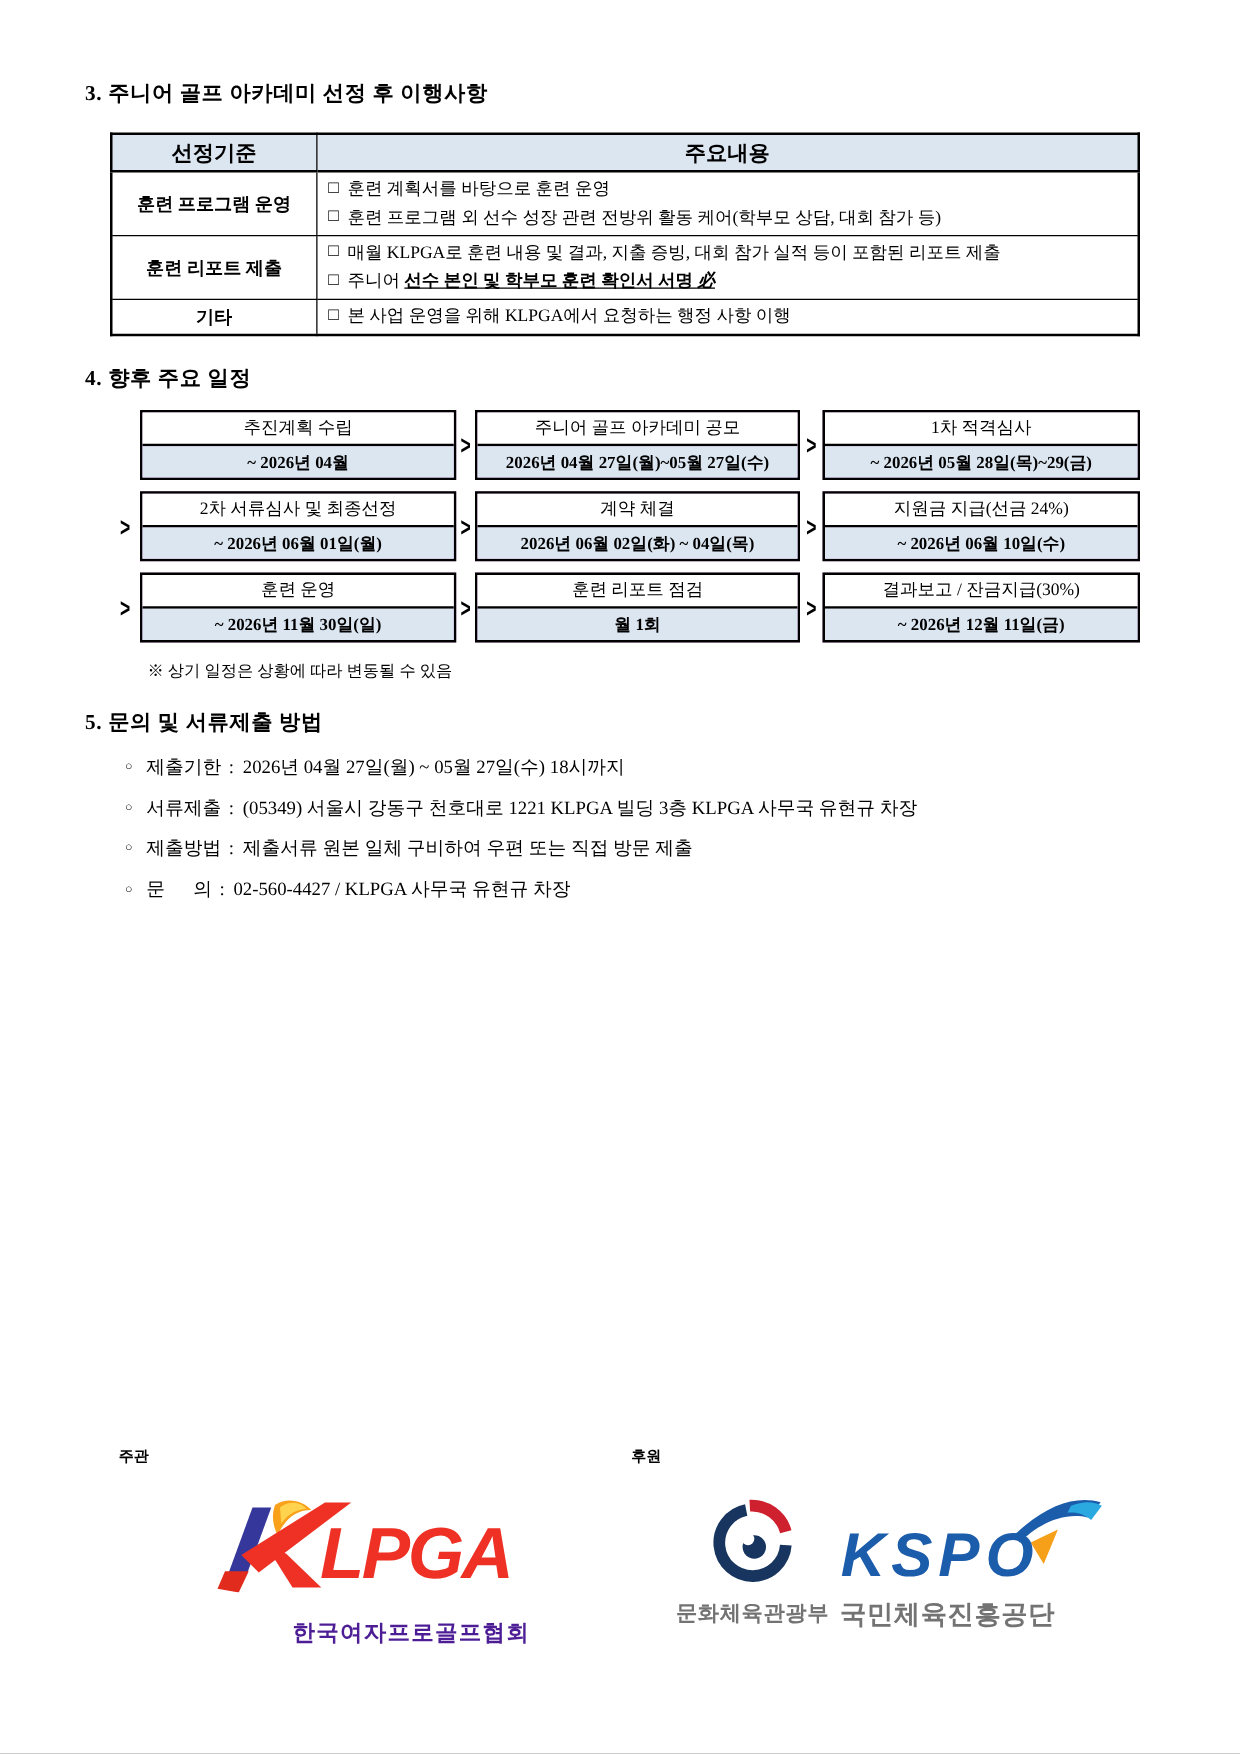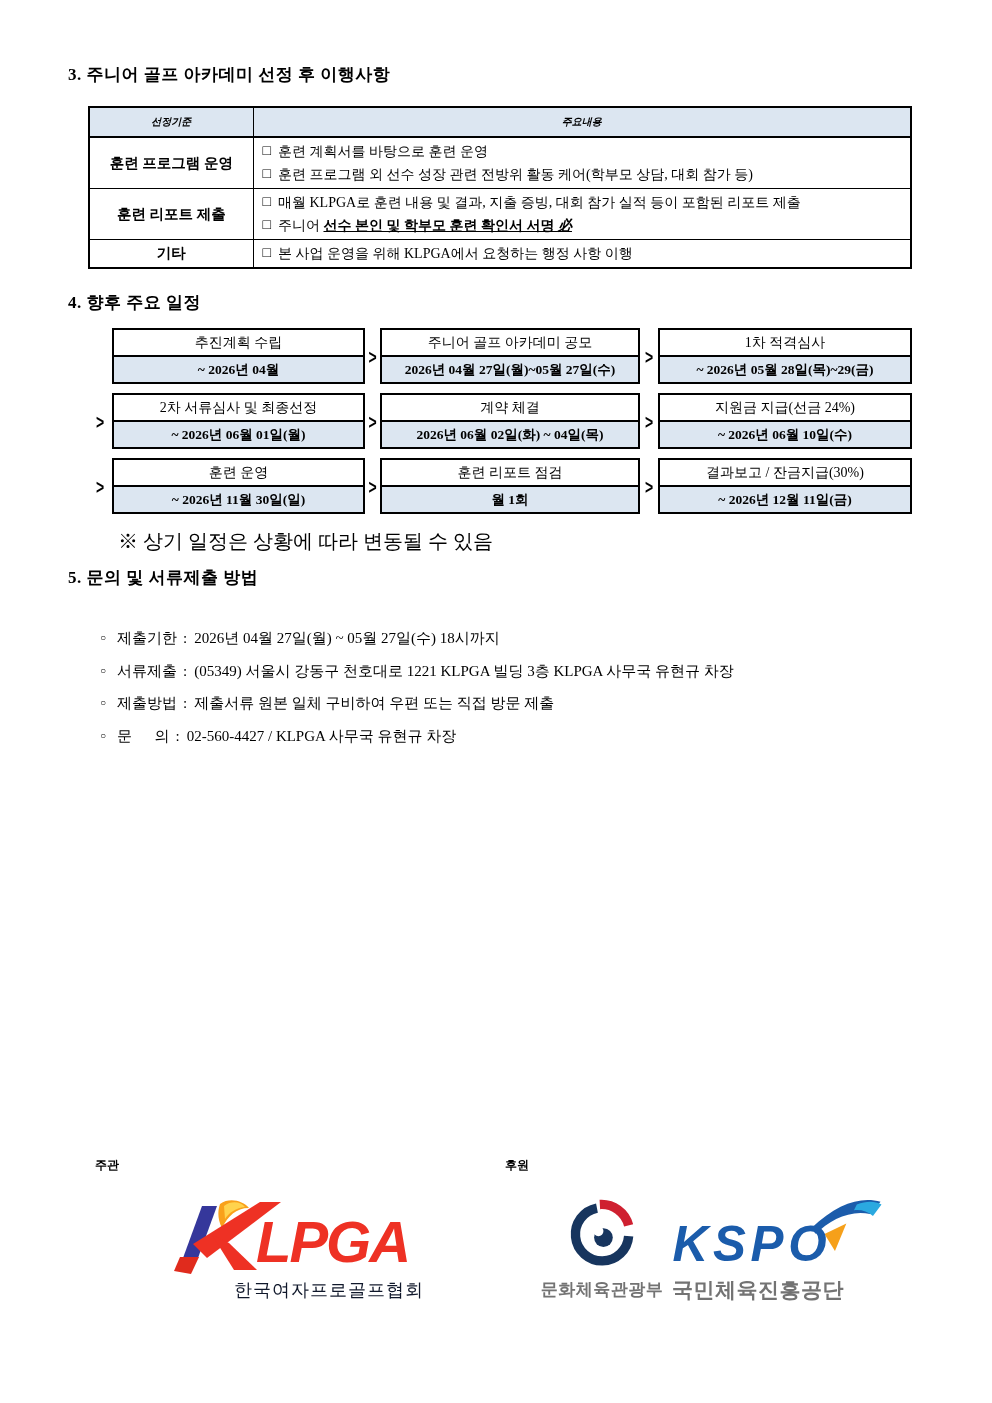--- a/index.html
+++ b/index.html
@@ -14,21 +14,21 @@
 
   
   #tbl{
     position:absolute;left:88px;top:106px;width:824px;border-collapse:collapse;
     table-layout:fixed;font-size:14px;
   }
   #tbl th,#tbl td{border:1px solid #000;padding:2px 6px;vertical-align:middle;}
   #tbl{border:2px solid #000;}
   #tbl thead th{
     background:#dce6f1;font-weight:bold;text-align:center;height:24px;
-    border-bottom:2px solid #000;font-size:10px;font-style:italic;
+    border-bottom:2px solid #000;font-size:17px;
   }
   #tbl td.lbl{font-weight:bold;text-align:center;width:152px;font-size:14.5px;}
   #tbl td.cnt{padding-left:9px;}
   .li{line-height:23px;}
   .cb{display:inline-block;margin-right:7px;transform:translateY(-1px);}
   .bu{font-weight:bold;text-decoration:underline;white-space:pre;}
   .ital{font-style:italic;}
 
   
   #flow{position:absolute;left:88px;top:328px;width:824px;}
@@ -37,37 +37,37 @@
   .s0{width:24px;}.s1{width:15px;}.s2{width:18px;}
   .arrow{font-family:"Liberation Sans","DejaVu Sans",sans-serif;font-weight:bold;
          font-size:14px;display:inline-block;transform:scaleY(1.5);}
   .hiddenArrow{visibility:hidden;}
   .fbox{border:2px solid #000;box-sizing:border-box;background:#f0abfc;}
   .b1{width:253px;}.b2{width:260px;}.b3{width:254px;}
   .ft{height:25px;line-height:25px;text-align:center;font-size:14px;background:#fff;
       border-bottom:2px solid #000;white-space:nowrap;overflow:hidden;}
   .fd{height:25px;line-height:25px;text-align:center;font-size:13.5px;font-weight:bold;
       background:#dce6f1;white-space:nowrap;overflow:hidden;}
-  #fnote{margin:14px 0 0 30px;font-size:20px;}
+  #fnote{margin:14px 0 0 30px;font-size:13px;}
 
   
   #contact{position:absolute;left:100px;top:598px;font-size:15px;}
   .cline{height:32.5px;line-height:32.5px;white-space:nowrap;}
   .bullet{font-size:10px;display:inline-block;margin-right:11px;transform:translateY(-2px);}
-  .clabel{display:inline-block;white-space:pre;margin-top:24px;}
+  .clabel{display:inline-block;white-space:pre;}
   .csep{display:inline-block;margin:0 7px 0 6px;}
 
   
   .flabel{position:absolute;top:1157px;font-size:12px;font-weight:bold;}
   #organizer-label{left:95px;}
   #sponsor-label{left:505px;}
   .logoTxt{font-family:"Liberation Sans","DejaVu Sans",sans-serif;}
   #klpga{position:absolute;left:172px;top:1200px;width:256px;}
-  #klpga .sub{margin-top:0;text-align:center;padding-left:58px;font-size:18px;
-              color:#0f172a;font-weight:normal;letter-spacing:1px;}
+  #klpga .sub{margin-top:15px;text-align:center;padding-left:58px;font-size:18px;
+              color:#4c1d95;font-weight:bold;letter-spacing:1px;}
   #mcst{position:absolute;left:528px;top:1198px;width:148px;text-align:center;}
   #mcst .sub{margin-top:4px;font-size:17px;color:#737373;font-weight:bold;letter-spacing:.5px;}
   #kspo{position:absolute;left:672px;top:1196px;width:210px;text-align:left;}
   #kspo .sub{margin-top:0px;font-size:21px;color:#737373;font-weight:bold;letter-spacing:.5px;}
 </style>
 </head>
 <body>
 
 <div class="page">
 

